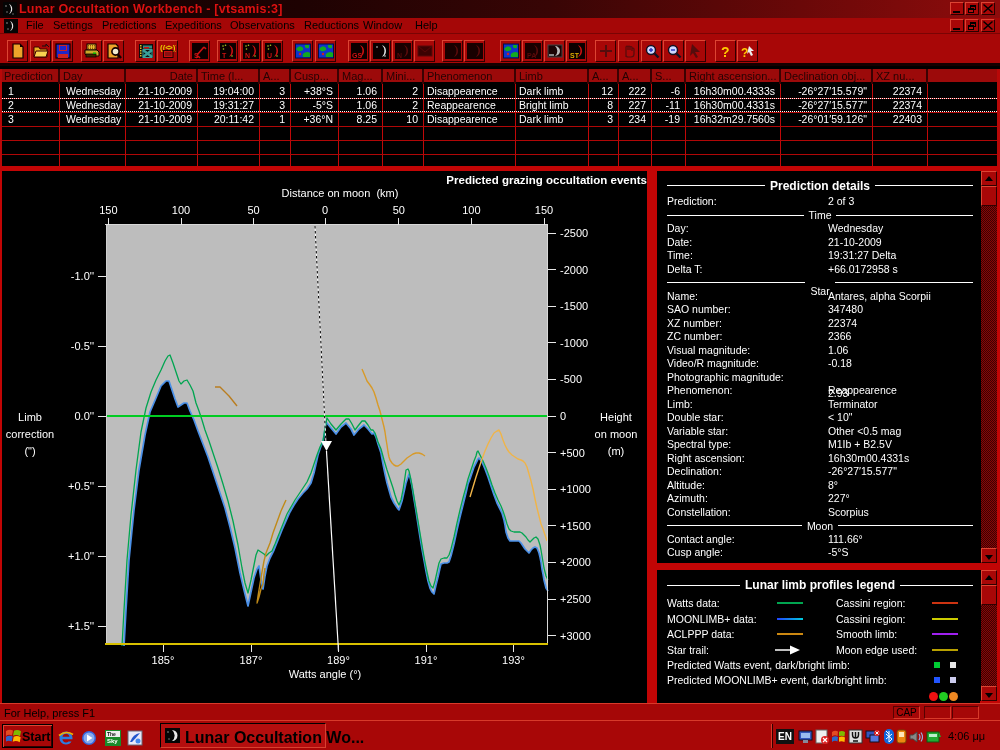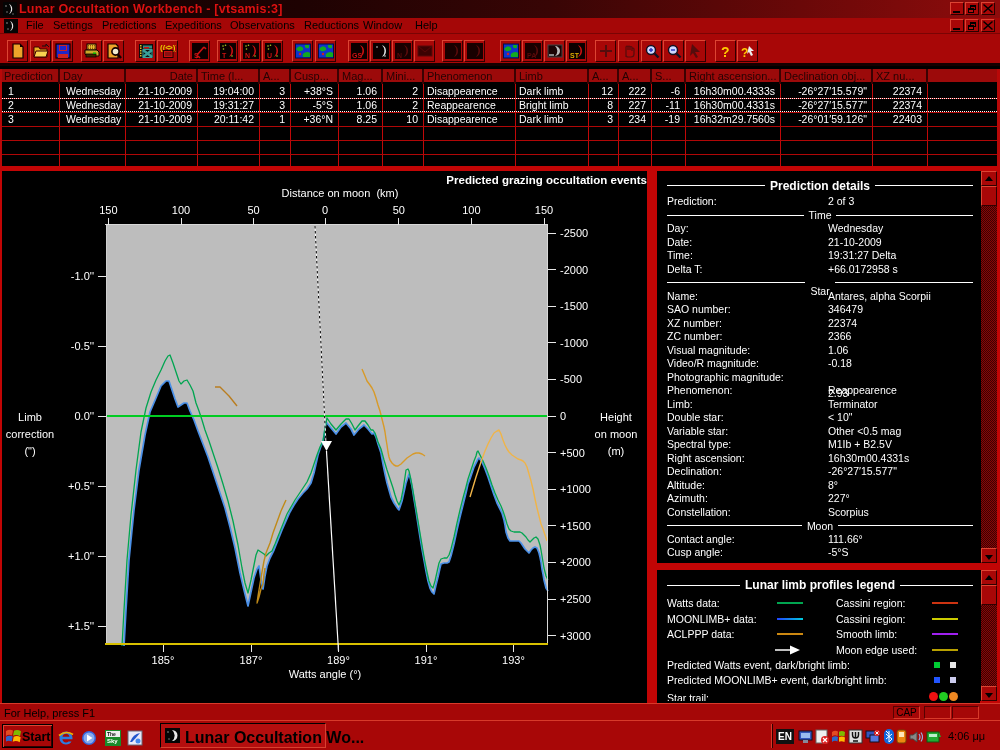--- a/index.html
+++ b/index.html
@@ -518,21 +518,21 @@
 <div class="abs" style="left:10px;right:24px;top:105px;height:13px;">
       <div style="display:flex;align-items:center;width:100%;height:100%;">
         <div style="flex:1;height:1px;background:#fff;"></div>
         <div style="padding:0 5px;font-weight:normal;font-size:10.5px;white-space:nowrap;margin-top:16px;">Star</div>
         <div style="flex:1;height:1px;background:#fff;"></div>
       </div>
     </div>
 <div class="tx" style="left:10px;top:118.5px;">Name:</div>
 <div class="tx" style="left:171px;top:118.5px;">Antares, alpha Scorpii</div>
 <div class="tx" style="left:10px;top:132px;">SAO number:</div>
-<div class="tx" style="left:171px;top:132px;">346479</div>
+<div class="tx" style="left:171px;top:132px;">347480</div>
 <div class="tx" style="left:10px;top:145.5px;">XZ number:</div>
 <div class="tx" style="left:171px;top:145.5px;">22374</div>
 <div class="tx" style="left:10px;top:159px;">ZC number:</div>
 <div class="tx" style="left:171px;top:159px;">2366</div>
 <div class="tx" style="left:10px;top:172.5px;">Visual magnitude:</div>
 <div class="tx" style="left:171px;top:172.5px;">1.06</div>
 <div class="tx" style="left:10px;top:186px;">Video/R magnitude:</div>
 <div class="tx" style="left:171px;top:186px;">-0.18</div>
 <div class="tx" style="left:10px;top:199.5px;">Photographic magnitude:</div>
 <div class="tx" style="left:171px;top:216px;">2.93</div>
@@ -590,21 +590,21 @@
 <div class="tx" style="left:179px;top:27px;">Cassini region:</div>
 <div class="abs" style="left:275px;top:32px;width:26px;height:2px;background:#cc3311;"></div>
 <div class="tx" style="left:10px;top:42.5px;">MOONLIMB+ data:</div>
 <div class="abs" style="left:120px;top:47.5px;width:26px;height:2px;background:linear-gradient(90deg,#2244ff,#00ccdd);"></div>
 <div class="tx" style="left:179px;top:42.5px;">Cassini region:</div>
 <div class="abs" style="left:275px;top:47.5px;width:26px;height:2px;background:#cccc00;"></div>
 <div class="tx" style="left:10px;top:58px;">ACLPPP data:</div>
 <div class="abs" style="left:120px;top:63px;width:26px;height:2px;background:#cc8811;"></div>
 <div class="tx" style="left:179px;top:58px;">Smooth limb:</div>
 <div class="abs" style="left:275px;top:63px;width:26px;height:2px;background:#a020f0;"></div>
-<div class="tx" style="left:10px;top:73.5px;margin-top:48px;">Star trail:</div>
+<div class="tx" style="left:10px;top:73.5px;">Star trail:</div>
 <svg class="abs" style="left:118px;top:74.5px" width="26" height="10" viewBox="0 0 26 10">
       <path d="M0 5 H15" stroke="#fff" stroke-width="1.5"></path>
       <path d="M15 0.5 L25 5 L15 9.5 Z" fill="#fff"></path>
     </svg>
 <div class="tx" style="left:179px;top:73.5px;">Moon edge used:</div>
 <div class="abs" style="left:275px;top:78.5px;width:26px;height:2px;background:#b8a000;"></div>
 <div class="tx" style="left:10px;top:88.5px;">Predicted Watts event, dark/bright limb:</div>
 <div class="abs" style="left:277px;top:91.5px;width:6px;height:6px;background:#00cc33;"></div>
 <div class="abs" style="left:293px;top:91.5px;width:6px;height:6px;background:#e8e8e8;"></div>
 <div class="tx" style="left:10px;top:104px;">Predicted MOONLIMB+ event, dark/bright limb:</div>

